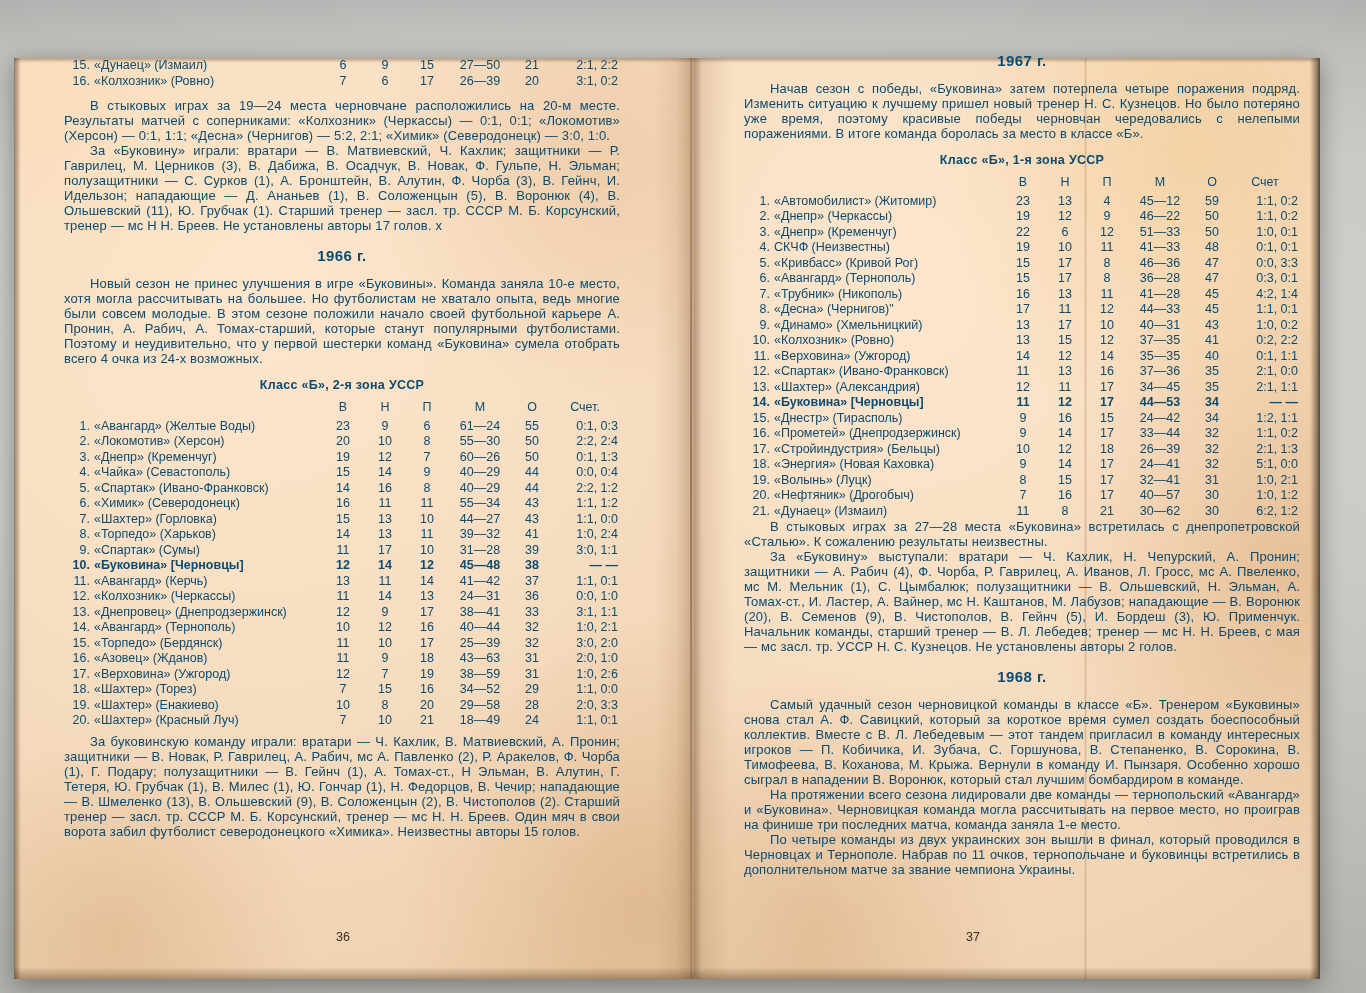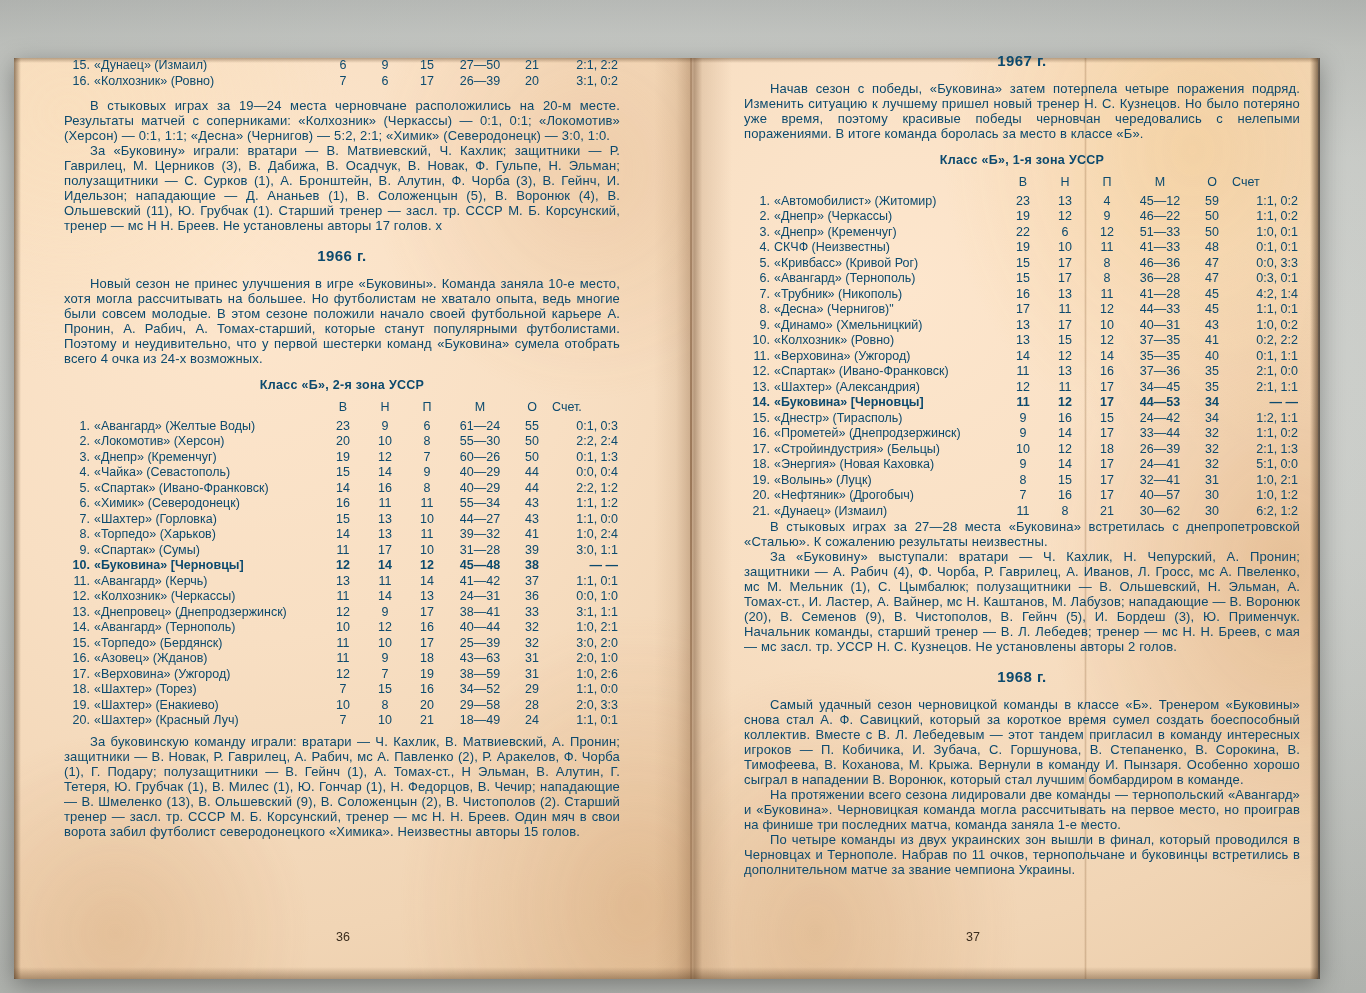--- a/index.html
+++ b/index.html
@@ -110,21 +110,21 @@
   
   table.stand{border-collapse:collapse;width:100%;font-size:12.5px;}
   table.stand td,table.stand th{padding:0;line-height:15.5px;font-weight:normal;}
   .c-rank{width:26px;text-align:right;padding-right:4px !important;white-space:nowrap;}
   .c-team{text-align:left;white-space:nowrap;}
   .c-n{width:42px;text-align:center;}
   .c-m{width:64px;text-align:center;white-space:nowrap;}
   .c-o{width:40px;text-align:center;}
   .c-s{width:66px;text-align:right;white-space:nowrap;padding-right:2px !important;}
   thead th{font-weight:normal;padding-bottom:3px !important;}
-  thead th.c-s{text-align:left;}
+  thead th.c-s{text-align:center;}
   tr.hl td{font-weight:bold;}
 
   .pageno{
     position:absolute;font-size:12.5px;color:#3a2c1d;
   }
   .pageno.l{left:336px;top:930px;}
   .pageno.r{left:966px;top:930px;}
 
   
   #scene .page{ text-rendering:optimizeLegibility; }

